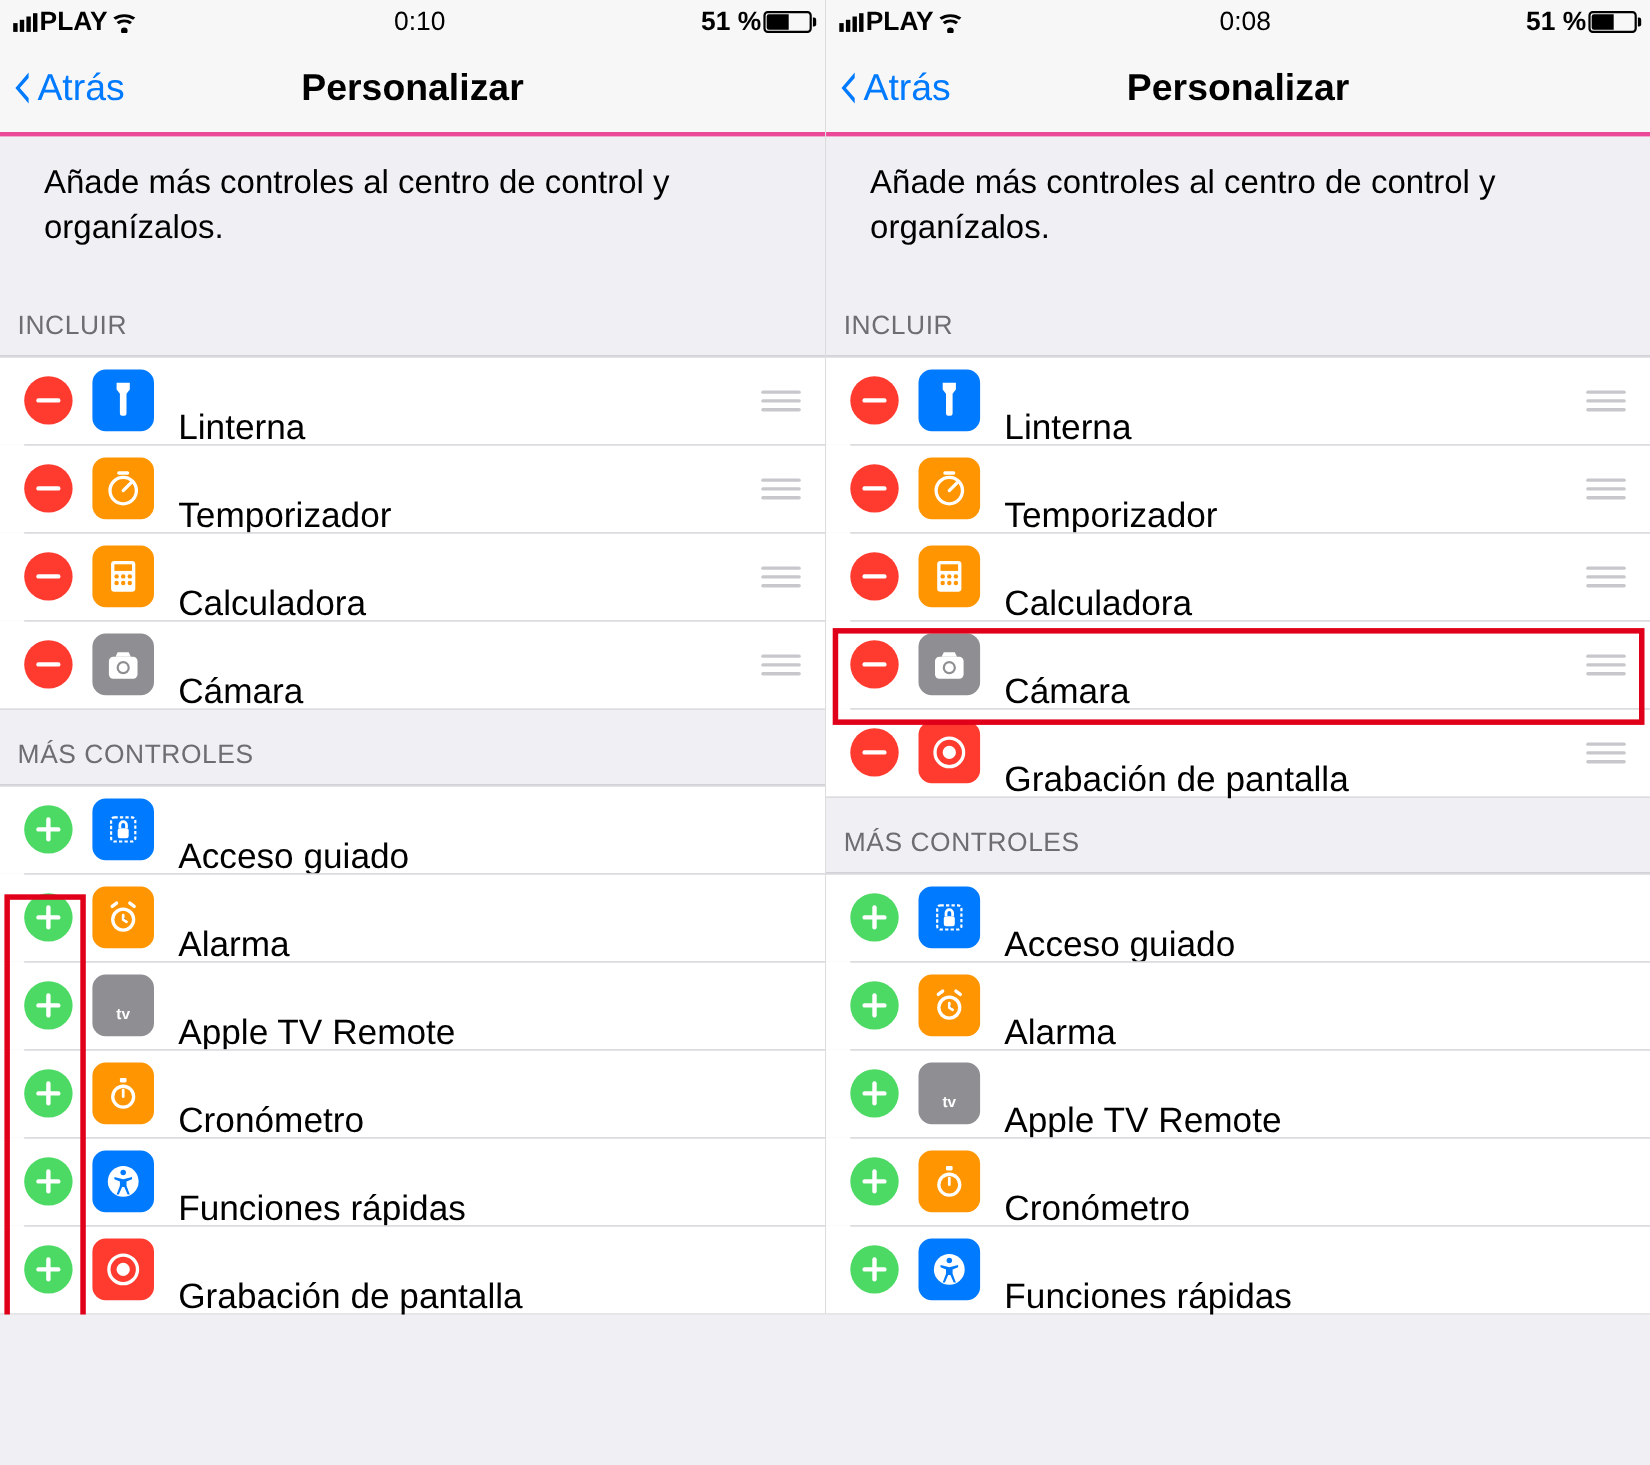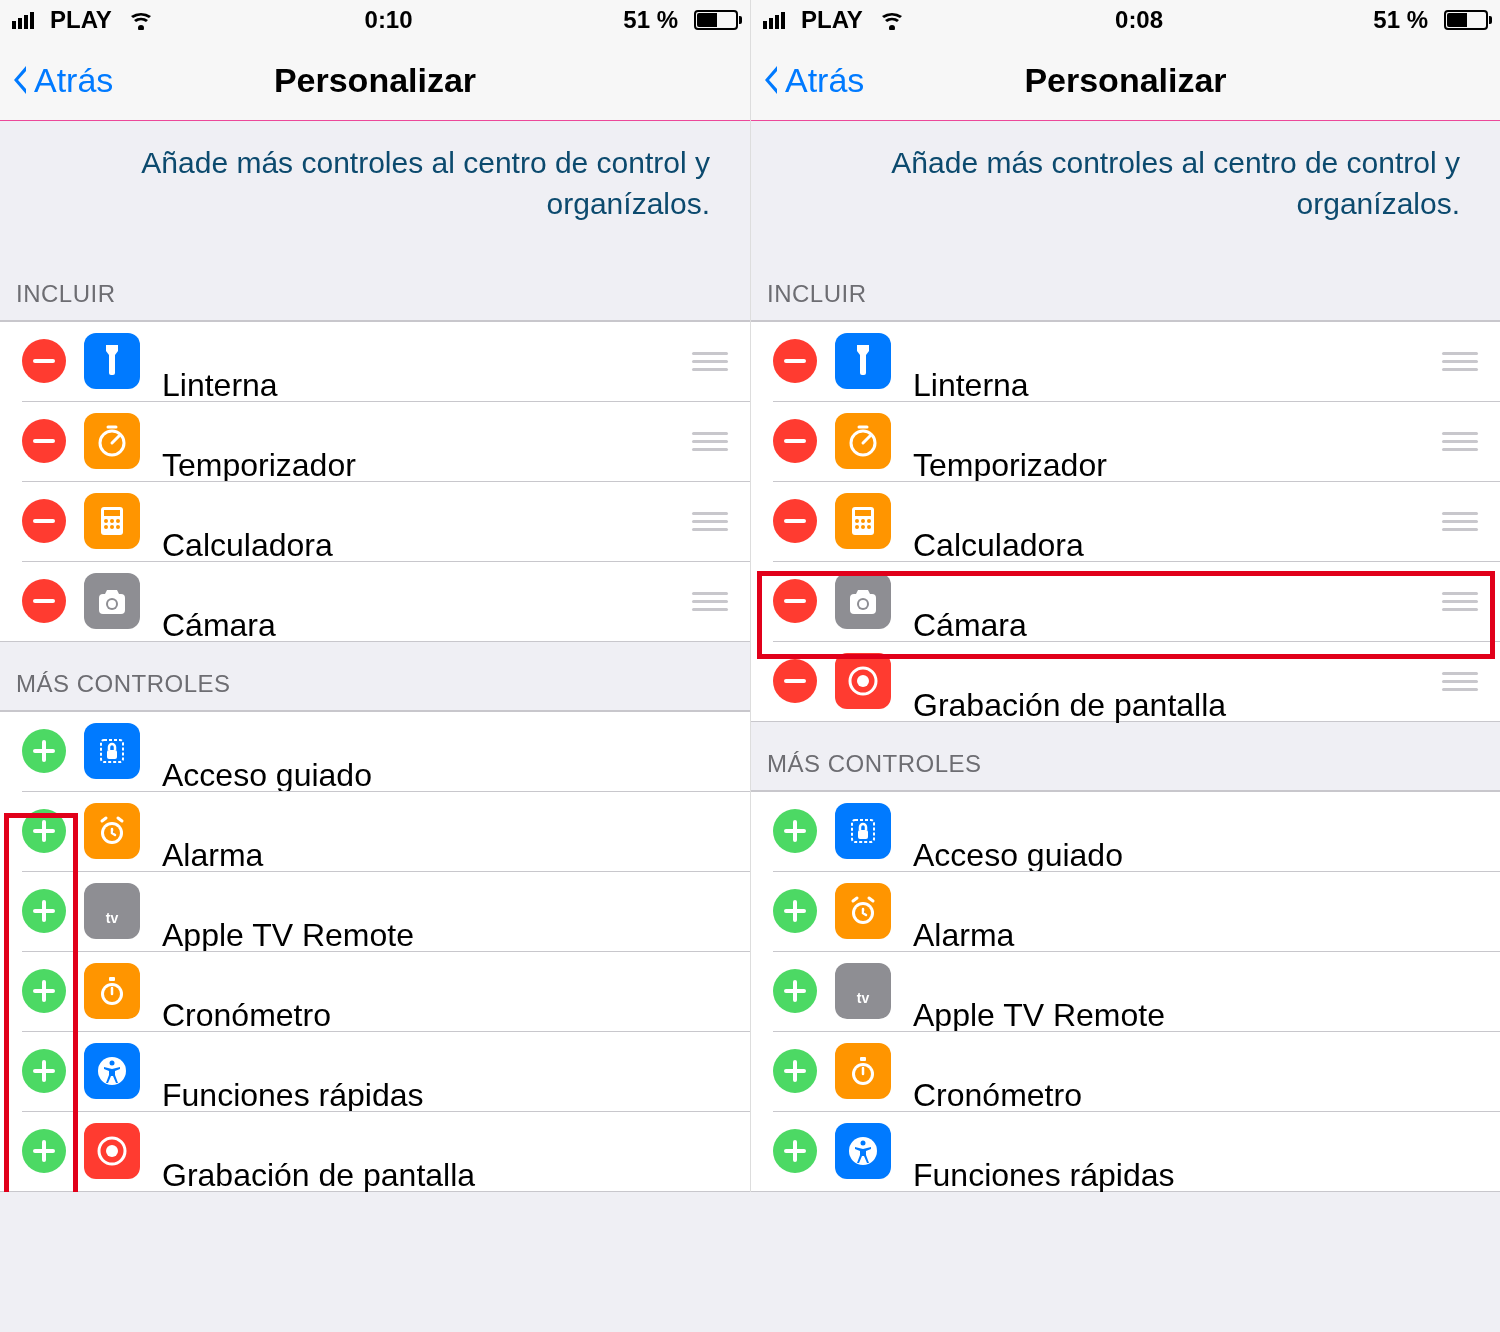--- a/index.html
+++ b/index.html
@@ -2,42 +2,42 @@
 <html><head>
 <meta charset="utf-8">
 <style>
 html,body{margin:0;padding:0;font-family:-apple-system,Helvetica,Arial,sans-serif;background:#efeff4;}
 .container{display:flex;width:1500px;}
 .phone{width:750px;box-sizing:border-box;background:#efeff4;position:relative;}
 .phone + .phone{border-left:1px solid #ddd;}
 
 
 .status{display:flex;align-items:center;justify-content:space-between;height:40px;padding:0 12px;background:#f7f7f7;font-size:24px;font-weight:600;}
-.status .left,.status .right{display:flex;align-items:center;gap:16px;}
-.status .center{font-weight:700;}
+.status .left,.status .right{display:flex;align-items:center;gap:2px;}
+.status .center{font-weight:400;}
 .signal{display:inline-flex;align-items:flex-end;gap:2px;}
 .signal i{width:4px;background:#000;display:inline-block;}
 .signal i:nth-child(1){height:8px;}
 .signal i:nth-child(2){height:11px;}
 .signal i:nth-child(3){height:14px;}
 .signal i:nth-child(4){height:17px;}
 .wifi{width:26px;height:20px;}
 .batt{display:inline-flex;align-items:center;}
 .batt-body{width:44px;height:20px;border:2px solid #000;border-radius:4px;position:relative;box-sizing:border-box;}
 .batt-body::after{content:"";position:absolute;right:-6px;top:4px;width:3px;height:8px;background:#000;border-radius:0 2px 2px 0;}
 .batt-fill{position:absolute;left:1px;top:1px;bottom:1px;width:50%;background:#000;border-radius:2px 0 0 2px;}
 
 
-.nav{display:flex;align-items:center;height:80px;background:#f7f7f7;border-bottom:1px solid #ec4899;position:relative;}
+.nav{display:flex;align-items:center;height:80px;background:#f7f7f7;border-bottom:4px solid #ec4899;position:relative;}
 .back{display:flex;align-items:center;color:#007aff;font-size:34px;padding-left:8px;gap:2px;}
 .back svg{width:24px;height:36px;}
 .title{position:absolute;left:0;right:0;text-align:center;font-size:34px;font-weight:700;color:#000;pointer-events:none;}
 
 
-.desc{text-align:right;font-size:30px;color:#0c4a6e;padding:22px 40px 28px;line-height:1.35;}
+.desc{text-align:left;font-size:30px;color:#000000;padding:22px 40px 28px;line-height:1.35;}
 
 
 .sect-head{font-size:24px;color:#6d6d72;padding:28px 16px 12px;letter-spacing:0.5px;}
 
 
 .row{display:flex;align-items:center;background:#fff;height:80px;padding-left:22px;position:relative;}
 .row + .row::before,.group .row:first-child::before{content:"";position:absolute;top:0;left:22px;right:0;height:1px;background:#c8c7cc;}
 .group{border-top:1px solid #c8c7cc;border-bottom:1px solid #c8c7cc;}
 .group .row:first-child::before{left:0;}
 

